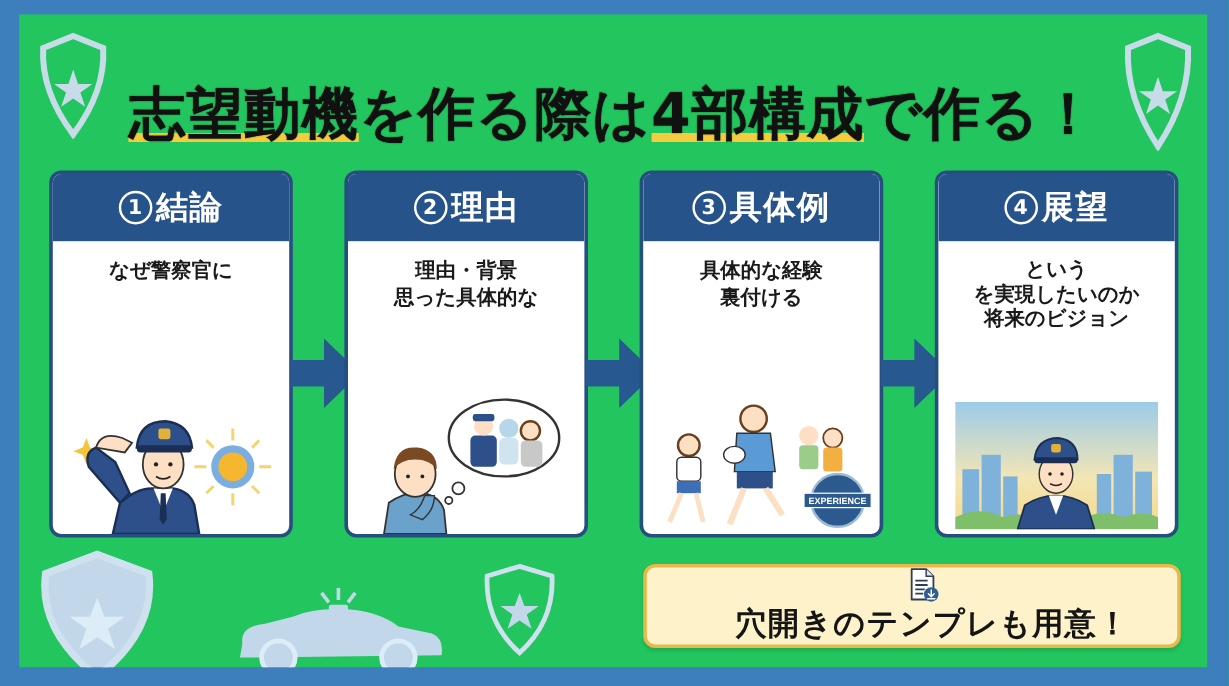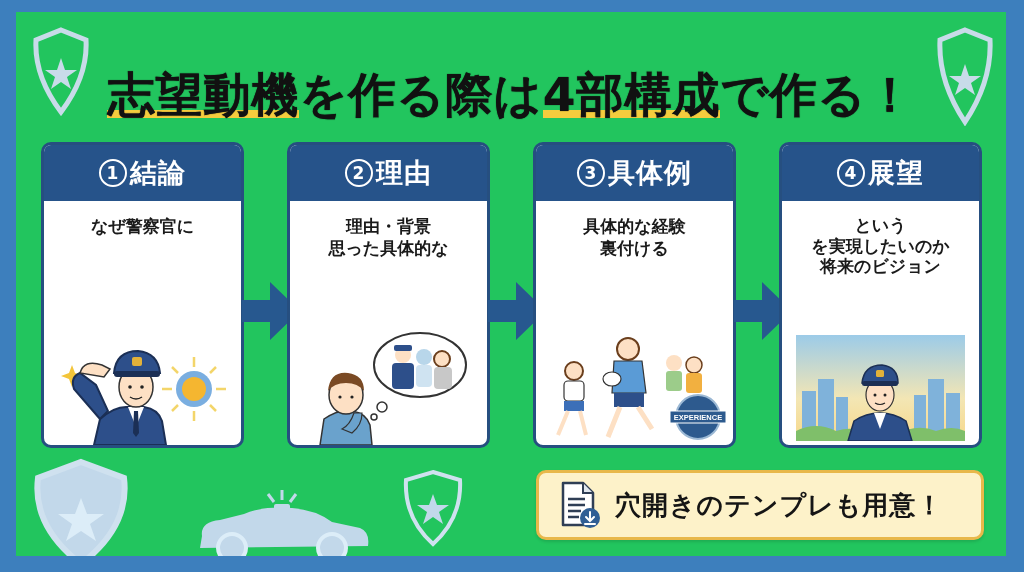--- a/index.html
+++ b/index.html
@@ -50,20 +50,21 @@
     position: absolute; left: 0; right: 0; bottom: 0; height: 130px;
   }
   .arrow {
     position: absolute; top: 268px; width: 60px; height: 62px;
   }
   .template-btn {
     position: absolute; left: 520px; top: 458px; width: 448px; height: 70px;
     background: #fdf2c9; border: 3px solid #e8b84a; border-radius: 10px;
     display: flex; align-items: center; padding-left: 20px; cursor: pointer;
     box-shadow: 0 2px 3px rgba(0,0,0,0.12);
+    flex-direction: column;
   }
   .template-btn .label {
     font-size: 26px; font-weight: 900; color: #151515; margin-left: 14px; letter-spacing: 1px;
   }
 </style>
 </head>
 <body>
 
 <div class="frame">
 

